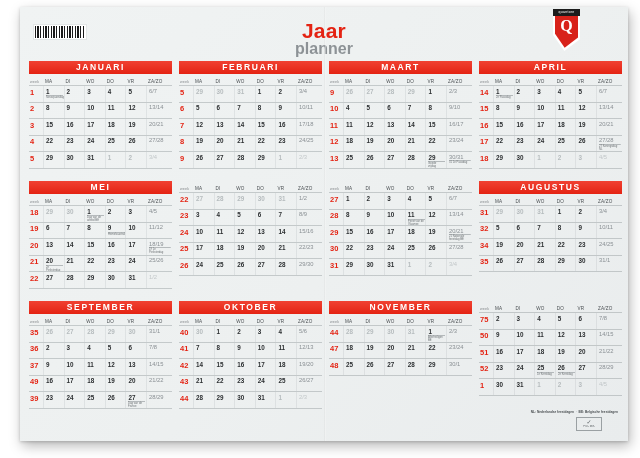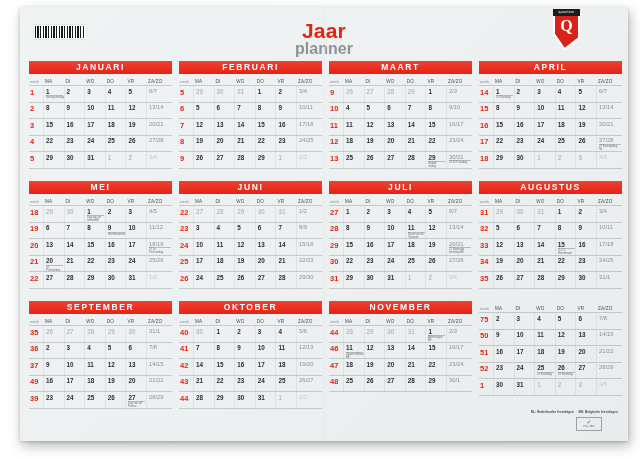--- a/index.html
+++ b/index.html
@@ -698,21 +698,20 @@
             <div class="cell">
               <span class="dnum">31</span>
             </div>
             <div class="cell wecell">
               <span class="dnum mut">1/2</span>
             </div>
           </div>
         </div>
       </div>
       <div class="month">
-        <div class="m-head">JUNI</div>
         <div class="cols dow">
           <span class="wklbl">week</span>
           <span>MA</span>
           <span>DI</span>
           <span>WO</span>
           <span>DO</span>
           <span>VR</span>
           <span>ZA/ZO</span>
         </div>
         <div class="rows">
@@ -817,21 +816,20 @@
             <div class="cell">
               <span class="dnum">28</span>
             </div>
             <div class="cell wecell">
               <span class="dnum">29/30</span>
             </div>
           </div>
         </div>
       </div>
       <div class="month">
-        <div class="m-head">JULI</div>
         <div class="cols dow">
           <span class="wklbl">week</span>
           <span>MA</span>
           <span>DI</span>
           <span>WO</span>
           <span>DO</span>
           <span>VR</span>
           <span>ZA/ZO</span>
         </div>
         <div class="rows">
@@ -992,42 +990,20 @@
               <span class="dnum">8</span>
             </div>
             <div class="cell">
               <span class="dnum">9</span>
             </div>
             <div class="cell wecell">
               <span class="dnum">10/11</span>
             </div>
           </div>
           <div class="cols w-row">
-            <div class="wnum">33</div>
-            <div class="cell">
-              <span class="dnum">12</span>
-            </div>
-            <div class="cell">
-              <span class="dnum">13</span>
-            </div>
-            <div class="cell">
-              <span class="dnum">14</span>
-            </div>
-            <div class="cell">
-              <span class="dnum">15</span>
-              <span class="note">O.L.V. Hemelvaart BE</span>
-            </div>
-            <div class="cell">
-              <span class="dnum">16</span>
-            </div>
-            <div class="cell wecell">
-              <span class="dnum">17/18</span>
-            </div>
-          </div>
-          <div class="cols w-row">
             <div class="wnum">34</div>
             <div class="cell">
               <span class="dnum">19</span>
             </div>
             <div class="cell">
               <span class="dnum">20</span>
             </div>
             <div class="cell">
               <span class="dnum">21</span>
             </div>
@@ -1328,42 +1304,20 @@
             </div>
             <div class="cell">
               <span class="dnum mut">31</span>
             </div>
             <div class="cell">
               <span class="dnum">1</span>
               <span class="note">Allerheiligen BE</span>
             </div>
             <div class="cell wecell">
               <span class="dnum">2/3</span>
-            </div>
-          </div>
-          <div class="cols w-row">
-            <div class="wnum">46</div>
-            <div class="cell">
-              <span class="dnum">11</span>
-              <span class="note">Wapenstilstand BE</span>
-            </div>
-            <div class="cell">
-              <span class="dnum">12</span>
-            </div>
-            <div class="cell">
-              <span class="dnum">13</span>
-            </div>
-            <div class="cell">
-              <span class="dnum">14</span>
-            </div>
-            <div class="cell">
-              <span class="dnum">15</span>
-            </div>
-            <div class="cell wecell">
-              <span class="dnum">16/17</span>
             </div>
           </div>
           <div class="cols w-row">
             <div class="wnum">47</div>
             <div class="cell">
               <span class="dnum">18</span>
             </div>
             <div class="cell">
               <span class="dnum">19</span>
             </div>

